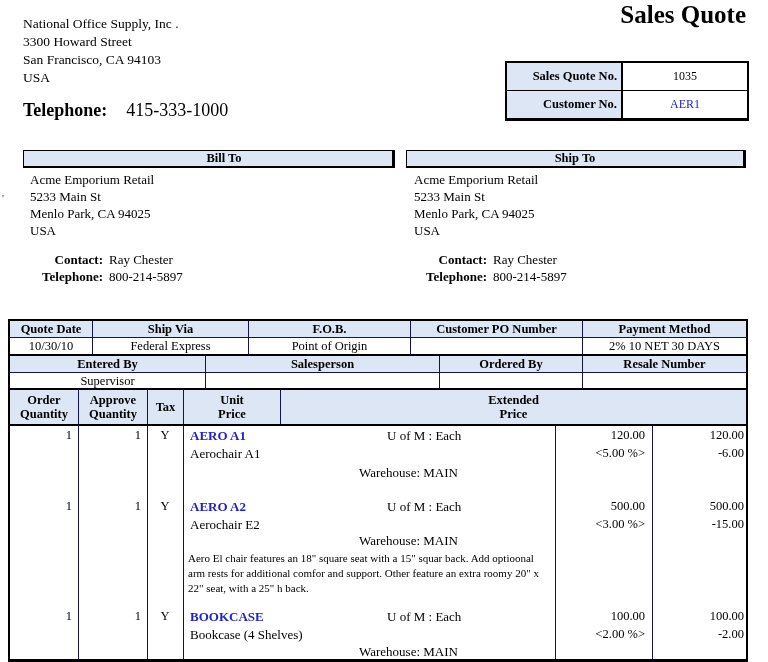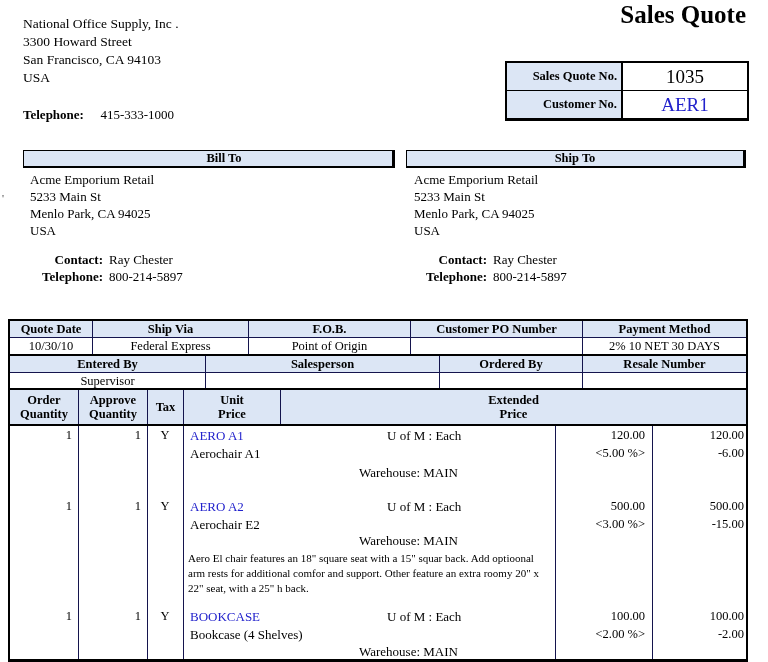--- a/index.html
+++ b/index.html
@@ -6,31 +6,31 @@
   body{
     width:768px;height:662px;position:relative;overflow:hidden;
     background:#ffffff;color:#000;
     font-family:"Liberation Serif","DejaVu Serif",serif;
     font-size:13px;
   }
   .abs{position:absolute;}
 
   
   .company{left:23px;top:15px;line-height:18px;font-size:13.5px;}
-  .company-tel{left:23px;top:107px;font-size:13px;}
+  .company-tel{left:23px;top:100px;font-size:18px;}
   .blabel{font-weight:bold;}
   .doc-title{right:22px;top:1px;font-size:25px;font-weight:bold;letter-spacing:0px;}
 
   .qinfo{left:505px;top:61px;width:240px;border:2px solid #000;border-bottom-width:3px;}
   .qinfo-row{display:flex;height:27px;}
   .qinfo-row + .qinfo-row{border-top:1px solid #000;}
   .qinfo-label{width:116px;background:#dce6f5;border-right:2px solid #000;
     display:flex;align-items:center;justify-content:flex-end;
     padding-right:4px;font-weight:bold;font-size:12.5px;box-sizing:border-box;}
-  .qinfo-value{flex:1;display:flex;align-items:center;justify-content:center;font-size:19px;}
+  .qinfo-value{flex:1;display:flex;align-items:center;justify-content:center;font-size:12px;}
   .link{color:#2222cc;}
 
   
   .addr-bar{top:150px;width:336px;height:15px;background:#dce6f5;
     border:1px solid #000;border-right-width:3px;border-bottom-width:2px;
     text-align:center;font-weight:bold;font-size:12.5px;line-height:15px;}
   .addr-block{top:171px;line-height:17px;font-size:13px;}
   .contact-grid{top:251px;line-height:17px;font-size:13px;}
   .contact-row{display:flex;}
   .contact-label{width:80px;text-align:right;font-weight:bold;}
@@ -54,21 +54,21 @@
   .it-hcell{box-sizing:border-box;display:flex;align-items:center;justify-content:center;
     font-weight:bold;font-size:12.5px;line-height:14px;white-space:pre-line;text-align:center;}
   .it-hcell + .it-hcell{border-left:1px solid #14144d;}
   .it-body{position:relative;flex:1;}
   .vline{position:absolute;top:0;bottom:0;width:0;border-left:1px solid #14144d;}
   .item-row{position:absolute;left:0;width:100%;height:1px;overflow:visible;}
   .cell-num{position:absolute;text-align:right;font-size:12.5px;}
   .c-oq{left:0;width:62px;}
   .c-aq{left:68px;width:63px;}
   .c-tax{left:137px;width:36px;text-align:center;}
-  .c-item{left:180px;font-size:13px;}
+  .c-item{left:180px;font-size:13px;font-weight:bold;}
   .c-uom{left:377px;font-size:13px;}
   .c-desc2{left:180px;top:18px;font-size:13px;}
   .c-wh{left:349px;top:35px;font-size:13px;}
   .c-long{left:178px;top:52px;width:364px;font-size:11px;line-height:15px;text-align:left;}
   .c-up{left:545px;width:90px;}
   .c-ep{left:642px;width:92px;}
   .r2{top:18px;}
   .stray{left:2px;top:192px;font-size:11px;color:#333;}
 </style>
 </head>

